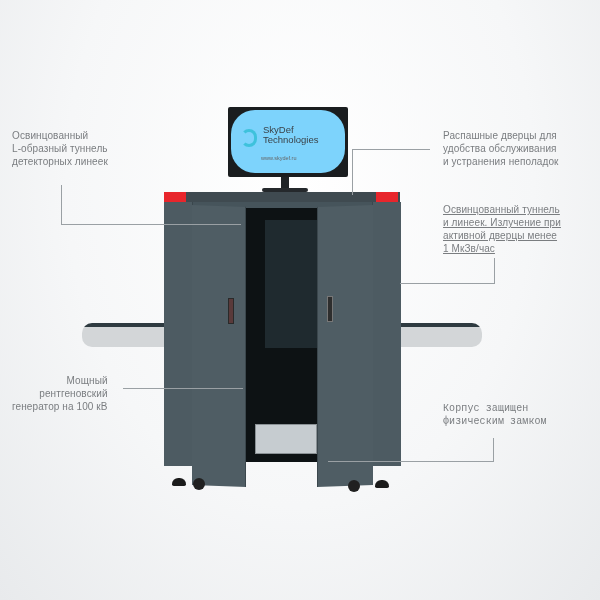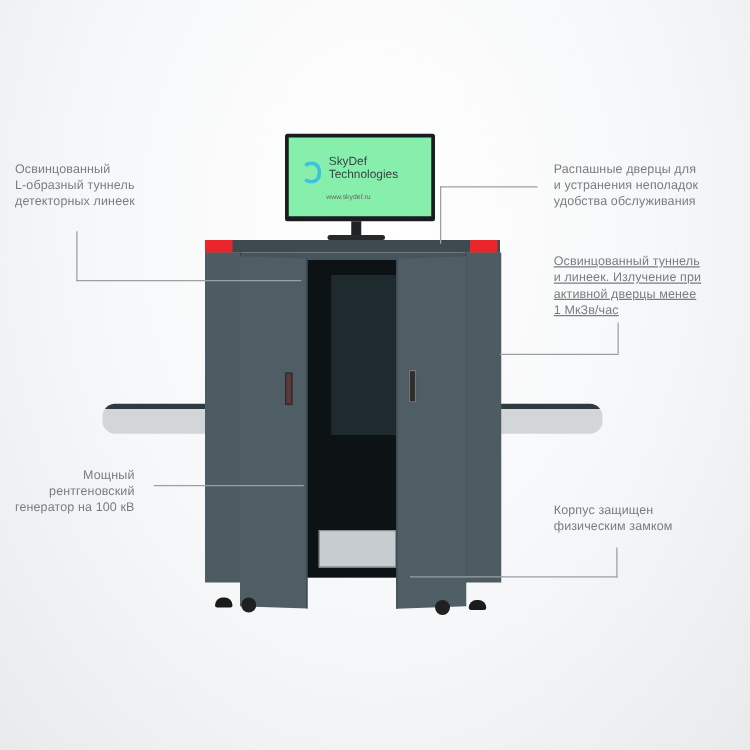--- a/index.html
+++ b/index.html
@@ -15,21 +15,21 @@
   .callout span { display:block; white-space:nowrap; }
   .line { position:absolute; background:#9aa0a4; }
 
   
   .machine { position:absolute; left:0; top:0; width:600px; height:600px; }
   .monitor {
     position:absolute; left:228px; top:107px; width:120px; height:70px;
     background:#1a1d1f; border-radius:2px;
   }
   .screen {
-    position:absolute; left:3px; top:3px; right:3px; bottom:4px; background:#86efac;
+    position:absolute; left:3px; top:3px; right:3px; bottom:4px; background:#7dd3fc;border-radius:24px;
   }
   .logo-mark {
     position:absolute; left:10px; top:19px; width:16px; height:18px;
     border:3px solid #3ec2dc; border-radius:9px; border-left-color:transparent;
     box-sizing:border-box;
   }
   .logo-text { position:absolute; left:32px; top:15px; font-size:9.5px; line-height:10px; color:#3a4248; }
   .logo-url { position:absolute; left:30px; top:45px; font-size:5.5px; color:#666; }
   .stand-neck { position:absolute; left:281px; top:177px; width:8px; height:12px; background:#1f2326; }
   .stand-base { position:absolute; left:262px; top:188px; width:46px; height:4px; background:#25292c; border-radius:2px; }
@@ -124,33 +124,33 @@
 <div class="line" style="left:328px; top:461px; width:166px; height:1px;"></div>
 
 <div class="callout" style="left:12px; top:129px;">
   <span>Освинцованный</span>
   <span>L-образный туннель</span>
   <span>детекторных линеек</span>
 </div>
 
 <div class="callout" style="left:443px; top:129px;">
   <span>Распашные дверцы для</span>
+  <span>удобства обслуживания</span>
   <span>и устранения неполадок</span>
-  <span>удобства обслуживания</span>
 </div>
 
 <div class="callout" style="left:443px; top:203px;text-decoration:underline;">
   <span>Освинцованный туннель</span>
   <span>и линеек. Излучение при</span>
   <span>активной дверцы менее</span>
   <span>1 МкЗв/час</span>
 </div>
 
 <div class="callout" style="left:12px; top:374px;text-align:right;">
   <span>Мощный</span>
   <span>рентгеновский</span>
   <span>генератор на 100 кВ</span>
 </div>
 
-<div class="callout" style="left:443px; top:402px;">
+<div class="callout" style="left:443px; top:402px;font-family:Liberation Mono, monospace;">
   <span>Корпус защищен</span>
   <span>физическим замком</span>
 </div>
 
 </body></html>

